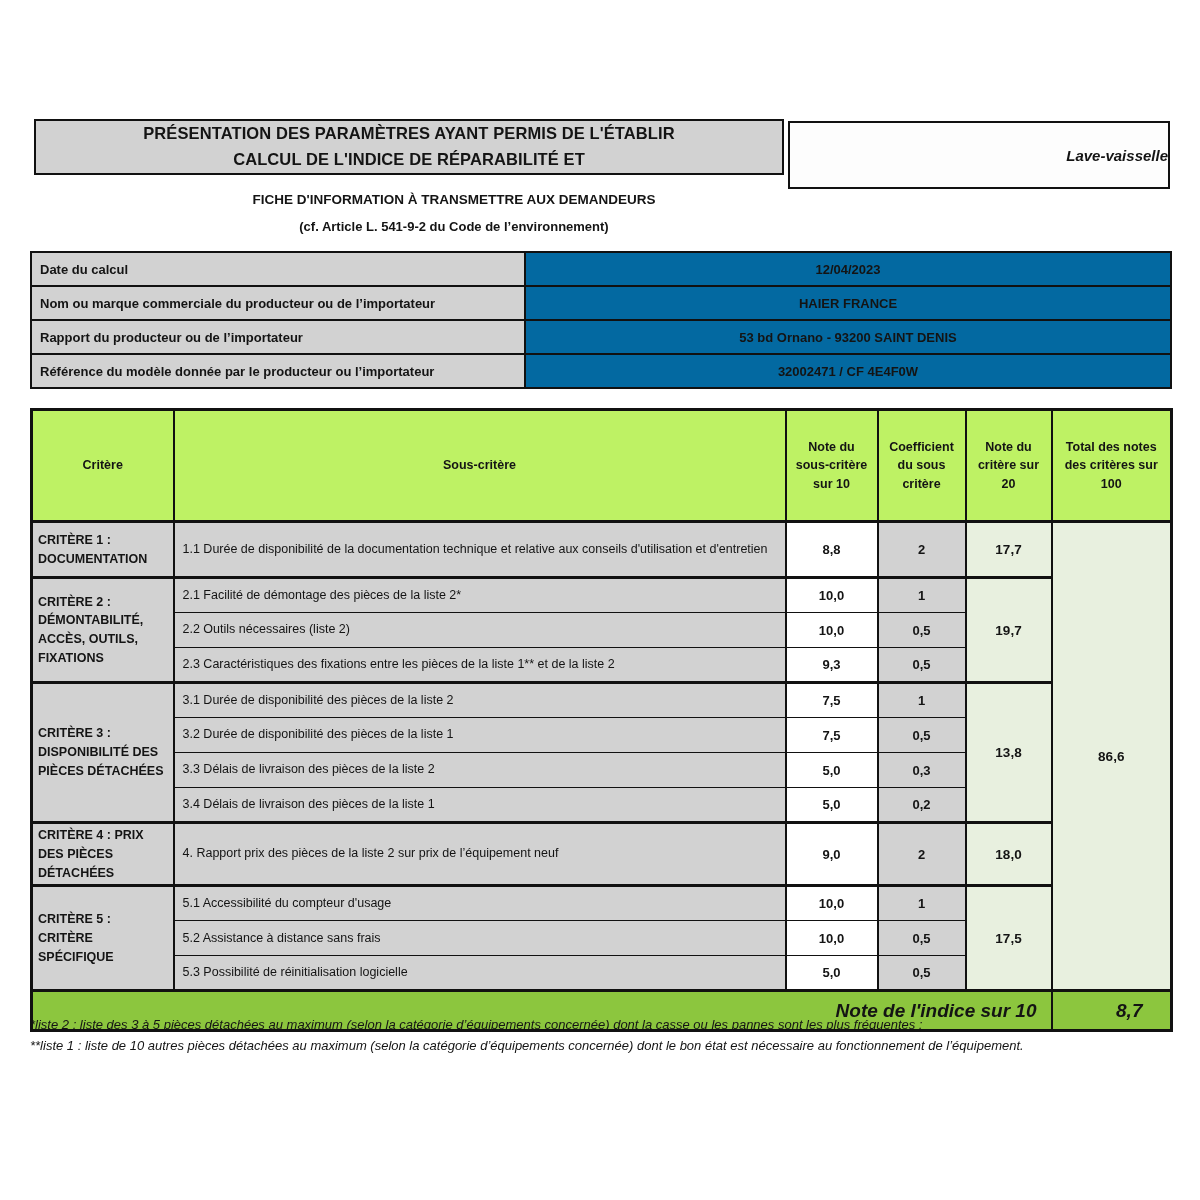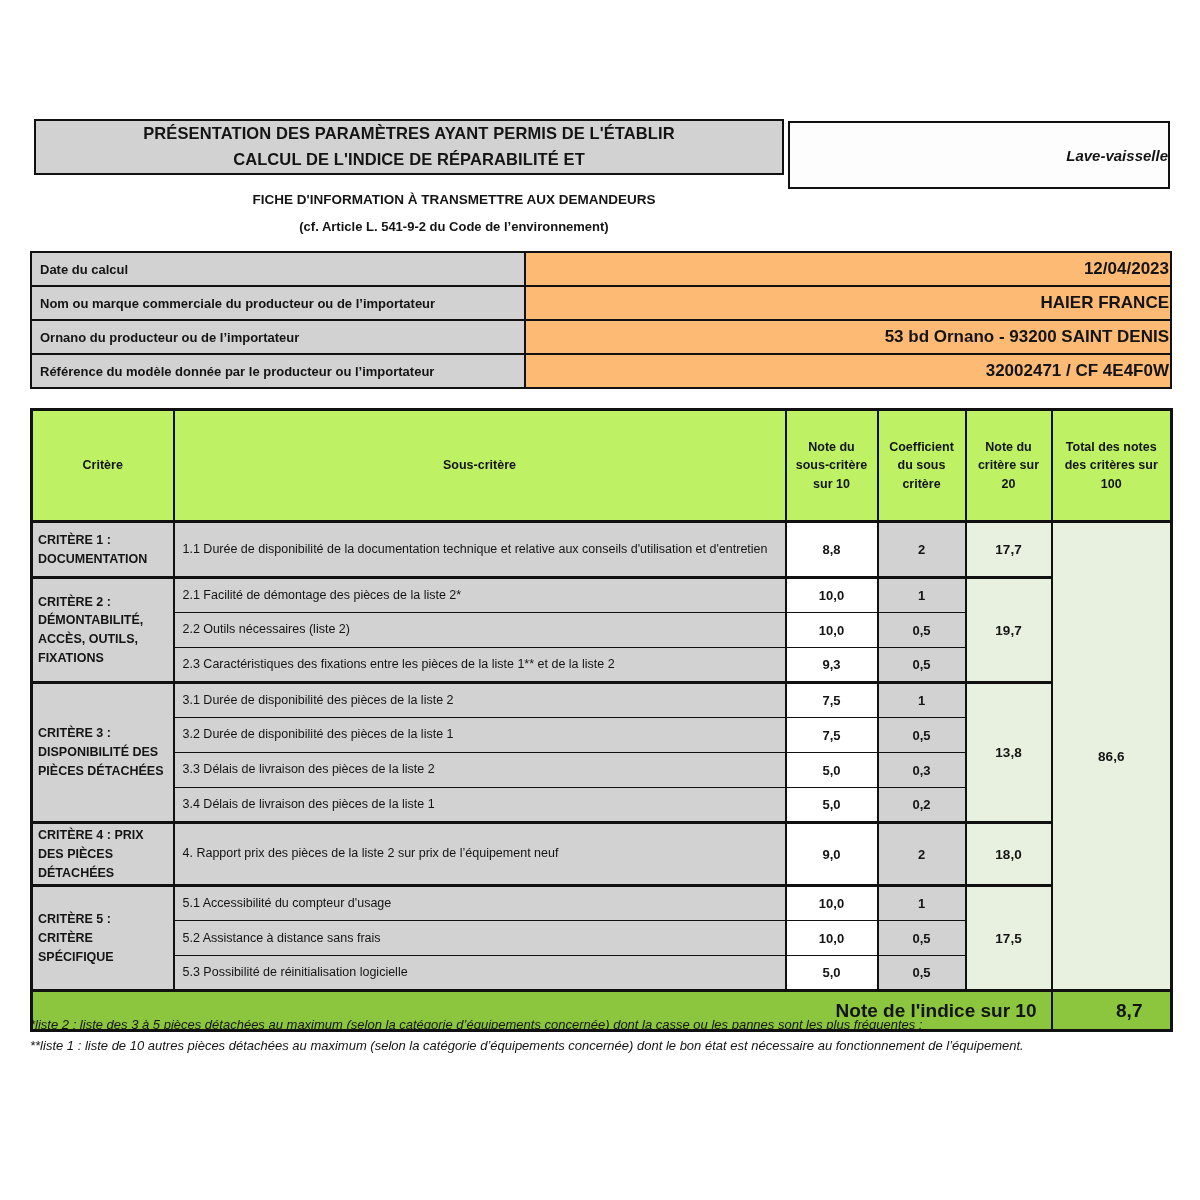--- a/index.html
+++ b/index.html
@@ -30,21 +30,21 @@
   .subtitle .l1{font-size:13.5px;margin-bottom:12px;}
   .subtitle .l2{font-size:13px;}
   
   .info-table{
     position:absolute;top:251px;left:30px;
     border-collapse:collapse;table-layout:fixed;width:1140px;
     border:2.5px solid #111;
   }
   .info-table td{border:2px solid #111;height:34px;box-sizing:border-box;}
   .info-table td.lbl{background:#d2d2d2;font-weight:bold;font-size:13px;padding:2px 8px;}
-  .info-table td.val{background:#fdba74;font-weight:bold;font-size:17px;text-align:right;}
+  .info-table td.val{background:#0369a1;font-weight:bold;font-size:13px;text-align:center;}
   
   .main-table{
     position:absolute;top:408px;left:30px;
     border-collapse:collapse;table-layout:fixed;width:1140px;
     border:3px solid #111;
   }
   .main-table td,.main-table th{
     box-sizing:border-box;
     border-left:2px solid #111;border-right:2px solid #111;
     border-top:1px solid #111;border-bottom:1px solid #111;
@@ -56,21 +56,21 @@
     text-align:center;border-bottom:3px solid #111;height:112px;
   }
   td.critere{background:#d2d2d2;font-weight:bold;font-size:12.5px;line-height:1.5;padding:2px 5px;}
   td.souscritere{background:#d2d2d2;font-size:12.5px;text-align:left;padding:3px 8px;line-height:1.4;}
   td.note{background:#ffffff;font-weight:bold;font-size:13px;text-align:center;}
   td.coef{background:#d2d2d2;font-weight:bold;font-size:13px;text-align:center;}
   td.note20{background:#e8f0df;font-weight:bold;font-size:13.5px;text-align:center;}
   td.total{background:#e8f0df;font-weight:bold;font-size:13.5px;text-align:center;}
   tr.h-11{height:56px;} tr.h-std{height:35px;} tr.h-4{height:46px;}
   tr.index-row td{
-    background:#8cc63e;height:40px;border-top:3px solid #111;
+    background:#8cc63e;height:40px;border-top:3px solid #111;font-style:italic;
   }
   td.index-label{font-weight:bold;font-size:19px;text-align:right;padding-right:14px;}
   td.index-value{font-weight:bold;font-size:19px;text-align:center;padding-left:40px;}
   
   .footnotes{position:absolute;top:1014px;left:30px;width:1145px;font-style:italic;font-size:13px;line-height:1.65;}
 </style>
 </head>
 <body>
 
 <div class="page">
@@ -98,21 +98,21 @@
     <tbody>
       <tr>
         <td class="lbl">Date du calcul</td>
         <td class="val">12/04/2023</td>
       </tr>
       <tr>
         <td class="lbl">Nom ou marque commerciale du producteur ou de l’importateur</td>
         <td class="val">HAIER FRANCE</td>
       </tr>
       <tr>
-        <td class="lbl">Ornano du producteur ou de l’importateur</td>
+        <td class="lbl">Rapport du producteur ou de l’importateur</td>
         <td class="val">53 bd Ornano - 93200 SAINT DENIS</td>
       </tr>
       <tr>
         <td class="lbl">Référence du modèle donnée par le producteur ou l’importateur</td>
         <td class="val">32002471 / CF 4E4F0W</td>
       </tr>
     </tbody>
   </table>
 
   <table class="main-table">

